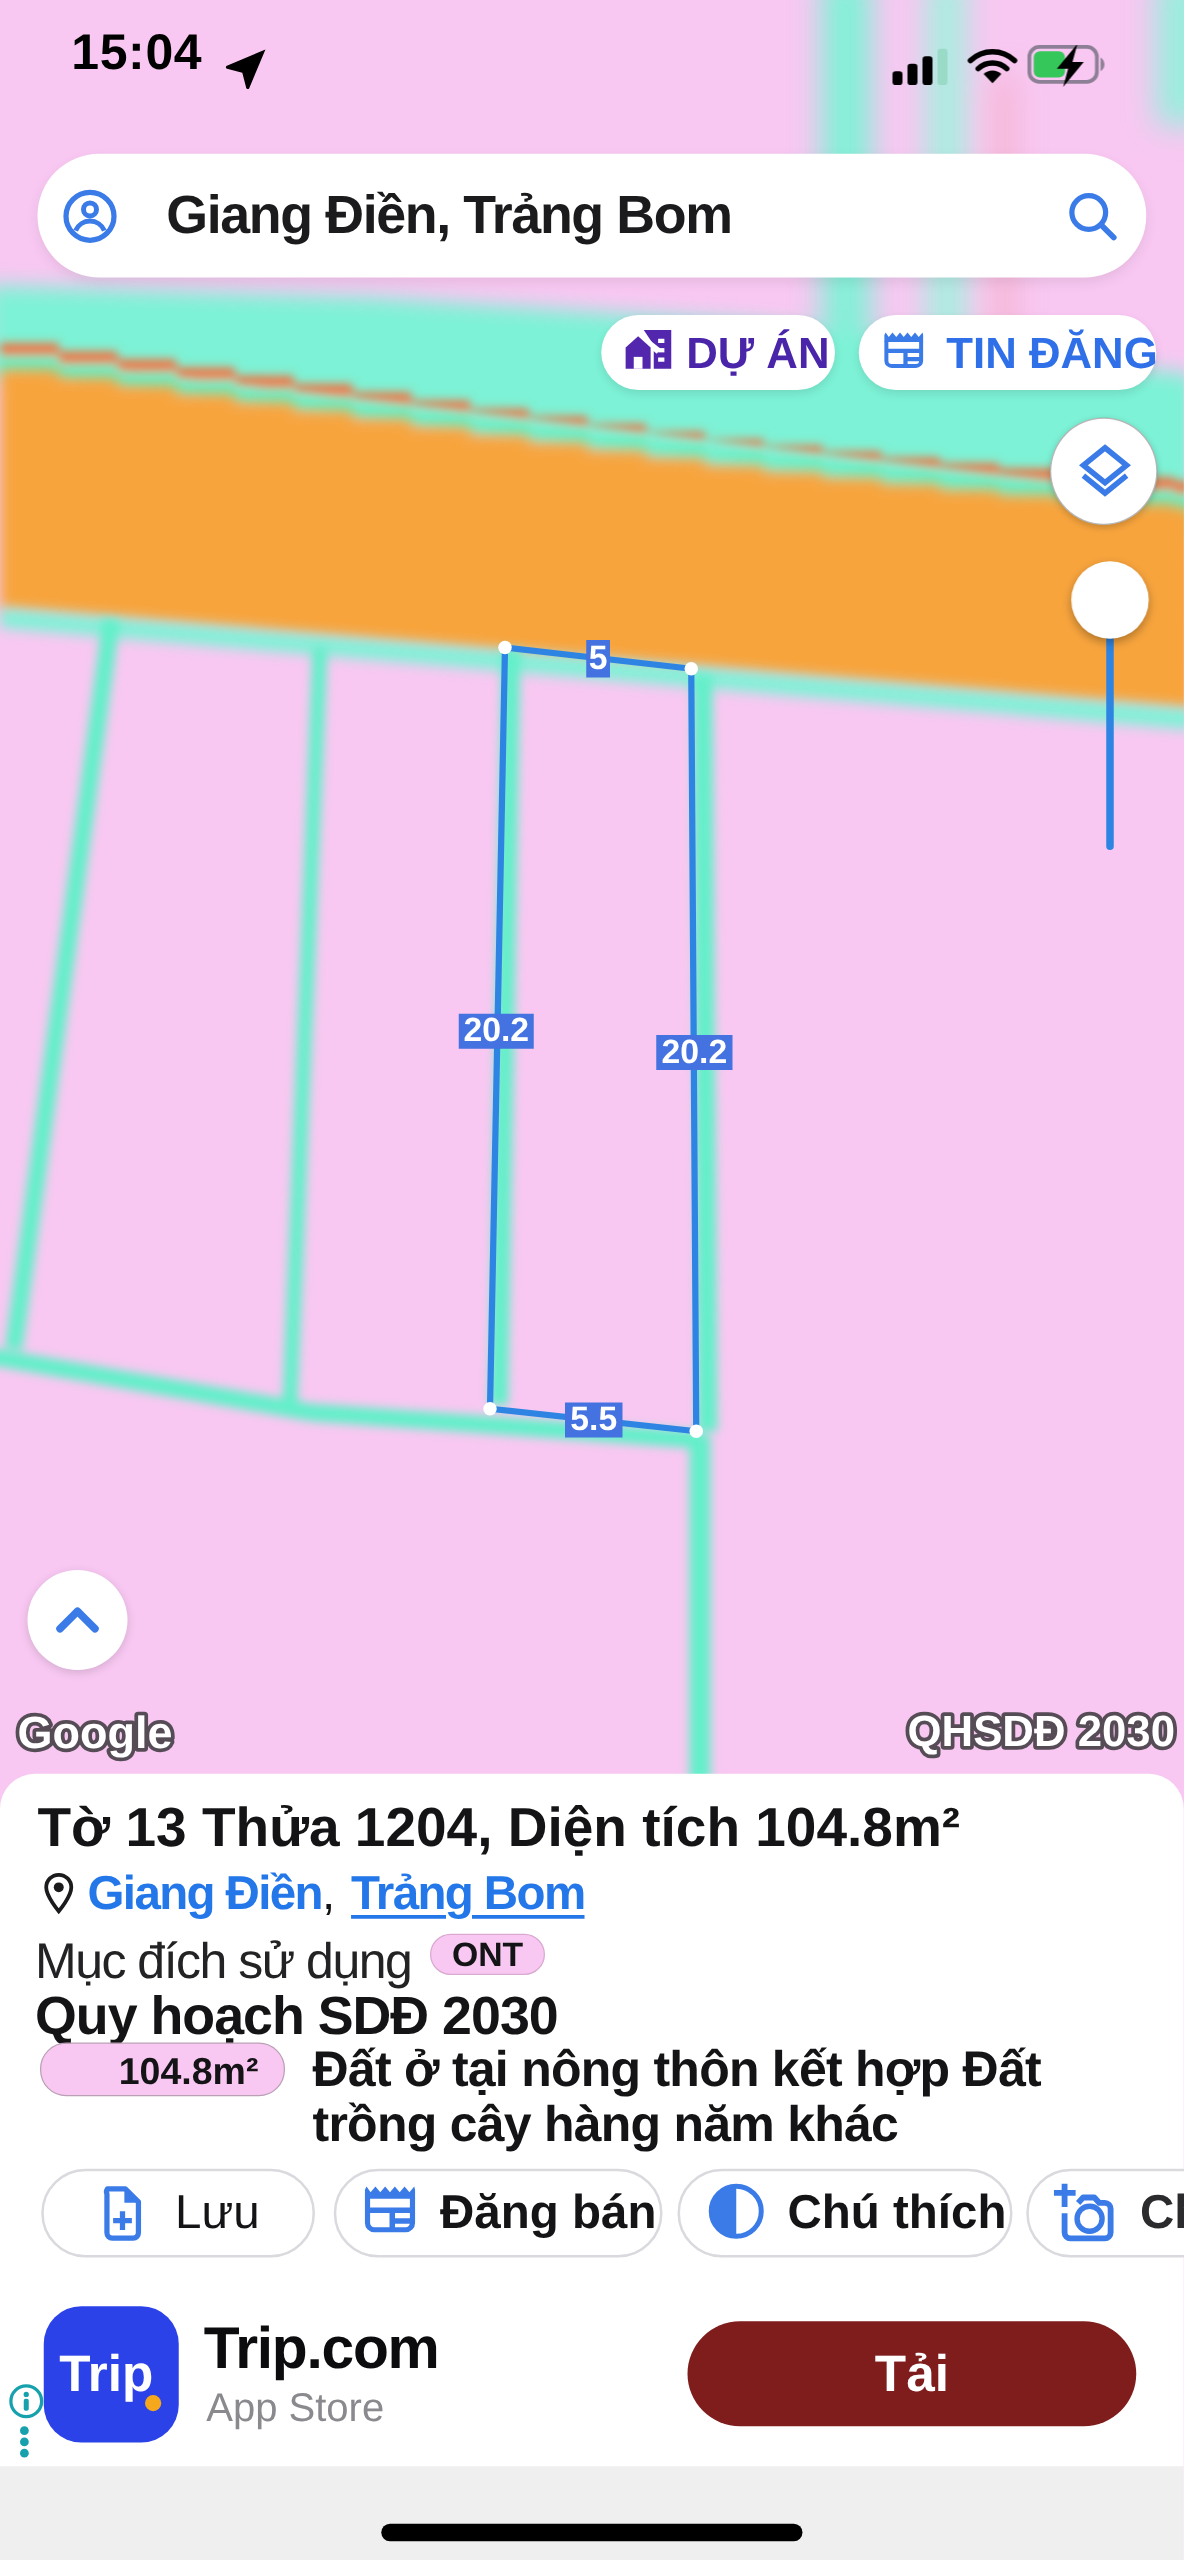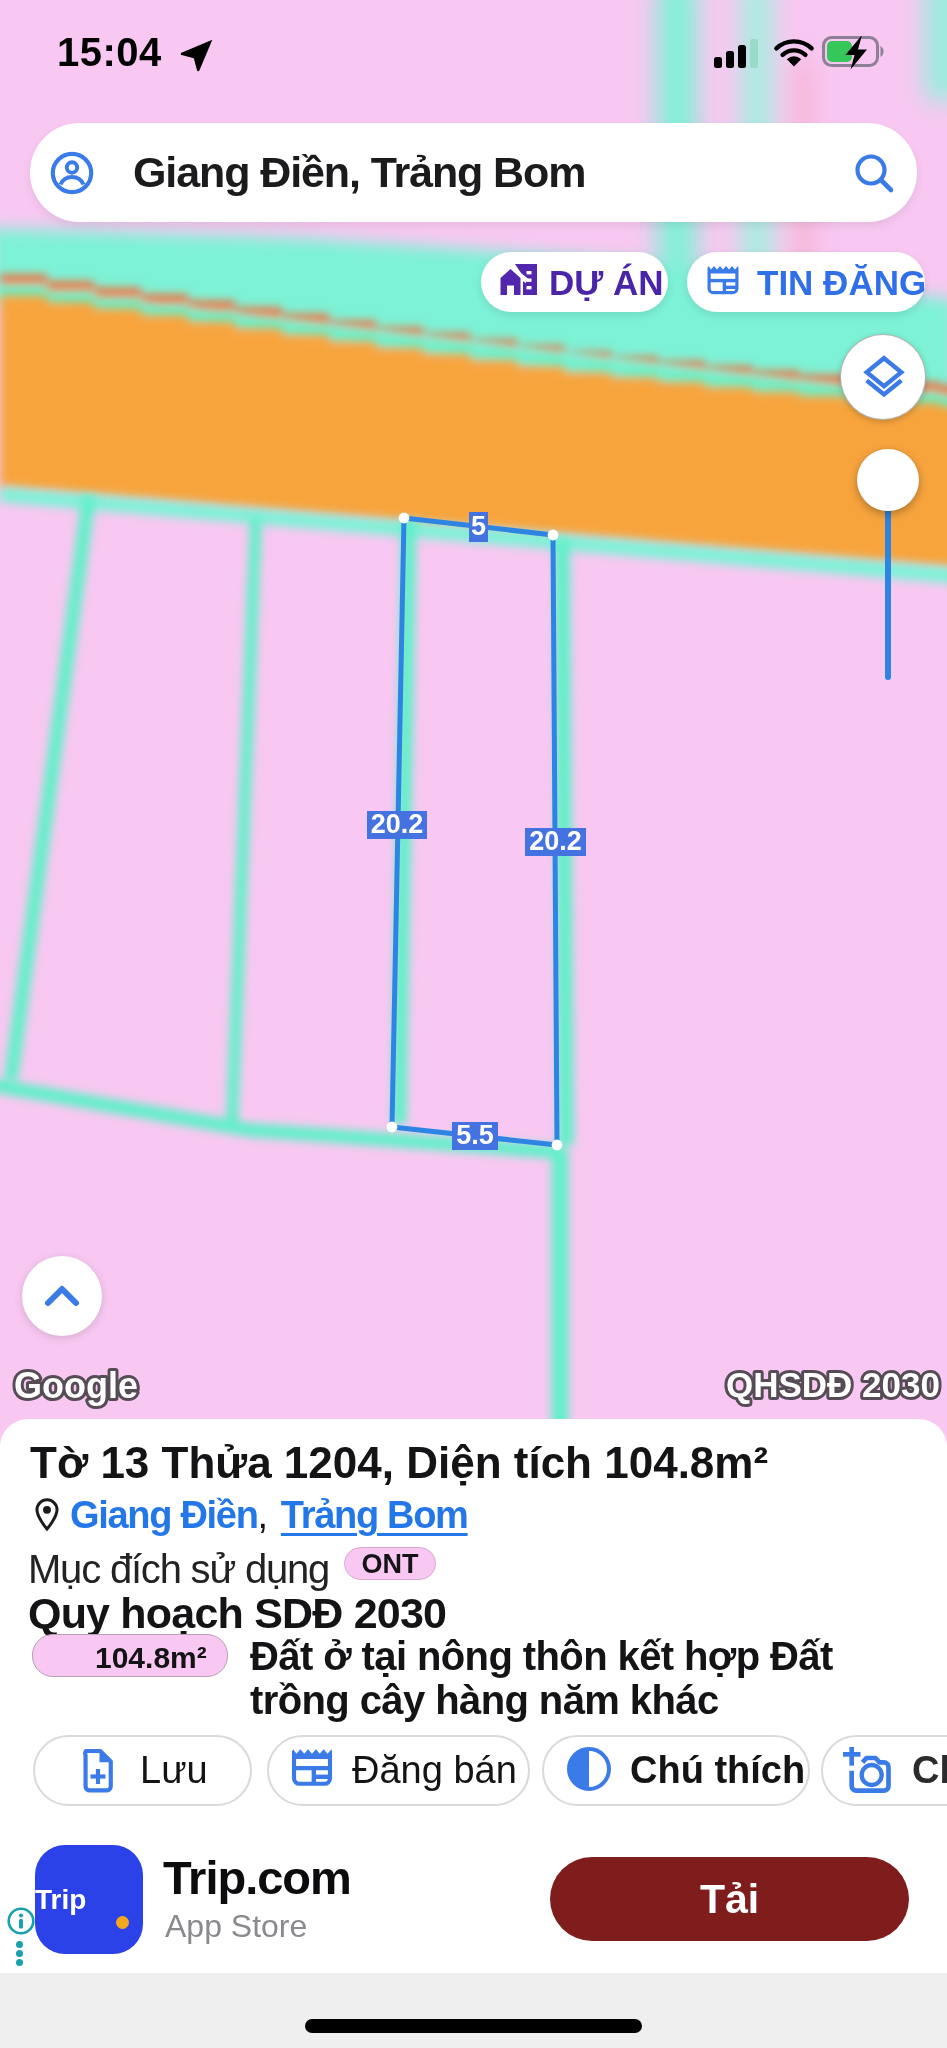--- a/index.html
+++ b/index.html
@@ -84,21 +84,21 @@
     <rect x="452" y="1122" width="46" height="28" fill="#4472e0"></rect>
     <text x="475" y="1144" fill="#fff">5.5</text>
   </g>
 
   <g font-family="Liberation Sans,sans-serif" font-weight="bold" font-size="36" fill="#fff" stroke="#564c56" stroke-width="6" paint-order="stroke" stroke-linejoin="round">
     <text x="14" y="1398">Google</text>
     <text x="726" y="1397" font-size="35">QHSDĐ 2030</text>
   </g>
 </svg>
 
-<div class="abs" style="left:57px;top:30px;font-size:40px;font-weight:bold;color:#000;letter-spacing:0.5px;">15:04</div>
+<div class="abs" style="left:57px;top:20px;font-size:40px;font-weight:bold;color:#000;letter-spacing:0.5px;">15:04</div>
 <svg class="abs" style="left:178px;top:36px" width="38" height="38" viewBox="0 0 24 24">
   <path d="M21.7 2.3 L13.5 21.8 c-.3.7-1.3.6-1.5-.1 l-2-7.7 -7.7-2 c-.7-.2-.8-1.2-.1-1.5 L21.7 2.3z" fill="#000"></path>
 </svg>
 
 <svg class="abs" style="left:714px;top:38px" width="52" height="32" viewBox="0 0 52 32">
   <rect x="0" y="19" width="8" height="11" rx="2.5" fill="#000"></rect>
   <rect x="12" y="13" width="8" height="17" rx="2.5" fill="#000"></rect>
   <rect x="24" y="7" width="8" height="23" rx="2.5" fill="#000"></rect>
   <rect x="36" y="1" width="8" height="29" rx="2.5" fill="#9adbc8"></rect>
 </svg>
@@ -192,40 +192,40 @@
 <div class="abs" style="left:140px;top:1749px;font-size:38px;font-weight:normal;color:#141416;">Lưu</div>
 
 <div class="abs" style="left:267px;top:1735px;width:259px;height:67px;background:#fff;border:2px solid #d9d9de;border-radius:36px;"></div>
 <svg class="abs" style="left:290px;top:1747px" width="44" height="42" viewBox="0 0 34 31">
   <polygon fill="#3a7be8" points="1.5,8.5 1.5,3 2.5,1 5,4.5 8,1 11,4.5 14,1 17,4.5 20,1 23,4.5 26,1 29,4.5 32,1 32.5,3 32.5,8.5"></polygon>
   <path d="M3.1 8 V23.5 a4.2 4.2 0 0 0 4.2 4.2 H26.7 a4.2 4.2 0 0 0 4.2-4.2 V8" fill="none" stroke="#3a7be8" stroke-width="3.2"></path>
   <line x1="2" y1="15.6" x2="32" y2="15.6" stroke="#3a7be8" stroke-width="3.4"></line>
   <line x1="18.4" y1="15.6" x2="18.4" y2="28" stroke="#3a7be8" stroke-width="3.4"></line>
   <line x1="18.4" y1="22.3" x2="31.4" y2="22.3" stroke="#3a7be8" stroke-width="3.4"></line>
 </svg>
-<div class="abs" style="left:352px;top:1749px;font-size:38px;font-weight:normal;color:#141416;">Đăng bán</div>
+<div class="abs" style="left:352px;top:1749px;font-size:38px;font-weight:bold;color:#141416;">Đăng bán</div>
 
 <div class="abs" style="left:542px;top:1735px;width:264px;height:67px;background:#fff;border:2px solid #d9d9de;border-radius:36px;"></div>
 <svg class="abs" style="left:566px;top:1746px" width="46" height="46" viewBox="0 0 46 46">
   <circle cx="23" cy="23" r="20" fill="none" stroke="#3a7be8" stroke-width="4"></circle>
   <path d="M23 3 a20 20 0 0 0 0 40 z" fill="#3a7be8"></path>
 </svg>
 <div class="abs" style="left:630px;top:1749px;font-size:38px;font-weight:bold;color:#141416;">Chú thích</div>
 
 <div class="abs" style="left:821px;top:1735px;width:170px;height:67px;background:#fff;border:2px solid #d9d9de;border-radius:36px;"></div>
 <svg class="abs" style="left:843px;top:1744px" width="50" height="50" viewBox="0 0 30 30">
   <line x1="5.2" y1="1.8" x2="5.2" y2="13" stroke="#3a7be8" stroke-width="2.8"></line>
   <line x1="0" y1="6.2" x2="10.5" y2="6.2" stroke="#3a7be8" stroke-width="2.8"></line>
   <path d="M5.2 16 v9.2 a2.8 2.8 0 0 0 2.8 2.8 h16.5 a2.8 2.8 0 0 0 2.8-2.8 V13.8 A2.8 2.8 0 0 0 24.5 11 h-2.6 l-2.4-2.6 h-5.4 L11.7 11" fill="none" stroke="#3a7be8" stroke-width="2.8" stroke-linejoin="round"></path>
   <circle cx="17.2" cy="18.6" r="6" fill="none" stroke="#3a7be8" stroke-width="2.6"></circle>
 </svg>
 <div class="abs" style="left:912px;top:1749px;font-size:38px;font-weight:bold;color:#2b2b2d;">Chụp</div>
 
 <div class="abs" style="left:35px;top:1845px;width:108px;height:109px;background:#2b42e9;border-radius:30px;"></div>
-<div class="abs" style="left:35px;top:1845px;width:100px;height:109px;line-height:109px;font-size:28px;font-weight:bold;color:#fff;">Trip</div>
+<div class="abs" style="left:35px;top:1845px;width:100px;height:109px;text-align:center;line-height:109px;font-size:41px;font-weight:bold;color:#fff;">Trip</div>
 <div class="abs" style="left:116px;top:1916px;width:13px;height:13px;border-radius:50%;background:#f5a81c;"></div>
 <div class="abs" style="left:163px;top:1850px;font-size:47px;font-weight:bold;color:#0c0c0e;letter-spacing:-1px;">Trip.com</div>
 <div class="abs" style="left:165px;top:1908px;font-size:32px;color:#8a8a8e;">App Store</div>
 <div class="abs" style="left:550px;top:1857px;width:359px;height:84px;background:#7f1d1d;border-radius:42px;text-align:center;line-height:84px;font-size:41px;font-weight:bold;color:#fff;">Tải</div>
 
 <svg class="abs" style="left:6px;top:1906px" width="30" height="30" viewBox="0 0 30 30">
   <circle cx="15" cy="15" r="12.3" fill="none" stroke="#17a1ad" stroke-width="2.6"></circle>
   <circle cx="15" cy="9.5" r="2.1" fill="#17a1ad"></circle>
   <rect x="13" y="13" width="4" height="9.5" rx="1.5" fill="#17a1ad"></rect>
 </svg>

